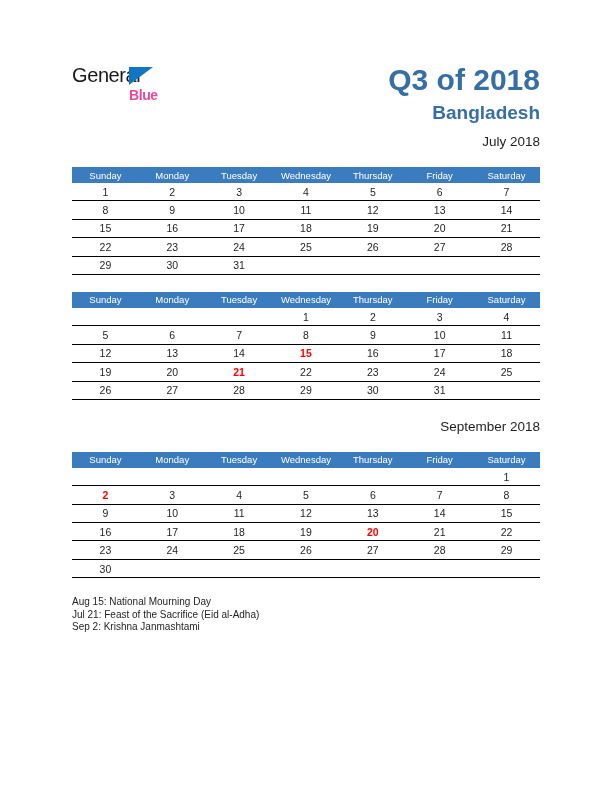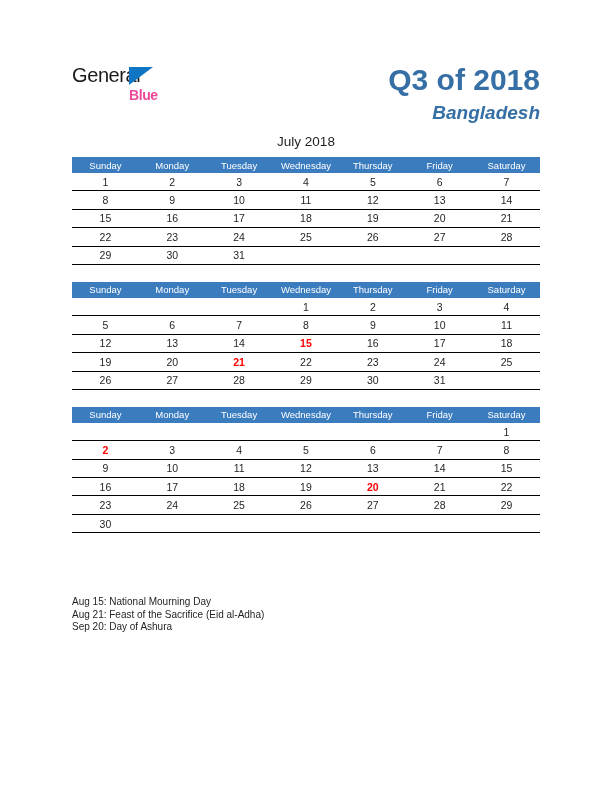--- a/index.html
+++ b/index.html
@@ -79,42 +79,41 @@
     line-height: 36px;
     letter-spacing: 0px;
   }
   .country-title {
     font-family: "Liberation Sans", sans-serif;
     font-size: 19px;
     font-weight: bold;
     color: #356fa5;
     line-height: 24px;
     margin-top: 3px;
-    font-style: italic;
   }
 
   
   .calendars {
     position: absolute;
     left: 72px;
     top: 132px;
     width: 468px;
   }
   .month-block {
     width: 468px;
     margin-bottom: 17px;
   }
   .month-title {
-    text-align: center;
+    text-align: right;
     font-family: "Liberation Sans", sans-serif;
     font-size: 13.5px;
     font-weight: 400;
     color: #1f1f1f;
     line-height: 19px;
-    padding-bottom: 6px;
+    padding-bottom: 16px;
   }
   table.month-table {
     border-collapse: collapse;
     width: 468px;
     table-layout: fixed;
   }
   table.month-table th {
     background: #3b7cbf;
     color: #ffffff;
     font-family: "Liberation Sans", sans-serif;
@@ -298,20 +297,21 @@
             <td class="">28</td>
             <td class="">29</td>
             <td class="">30</td>
             <td class="">31</td>
             <td class="empty"></td>
           </tr>
         </tbody>
       </table>
     </div>
     <div class="month-block">
+      <div class="month-title">September 2018</div>
       <table class="month-table">
         <thead>
           <tr>
             <th>Sunday</th>
             <th>Monday</th>
             <th>Tuesday</th>
             <th>Wednesday</th>
             <th>Thursday</th>
             <th>Friday</th>
             <th>Saturday</th>
@@ -372,15 +372,15 @@
             <td class="empty"></td>
             <td class="empty"></td>
           </tr>
         </tbody>
       </table>
     </div>
   </div>
 
 <div class="holiday-legend">
     <div class="legend-line">Aug 15: National Mourning Day</div>
-    <div class="legend-line">Aug 21: Feast of the Sacrifice (Eid al-Adha)</div>
-    <div class="legend-line">Sep 20: Day of Ashura</div>
+    <div class="legend-line">Jul 21: Feast of the Sacrifice (Eid al-Adha)</div>
+    <div class="legend-line">Sep 2: Krishna Janmashtami</div>
   </div>
 
 </body></html>

